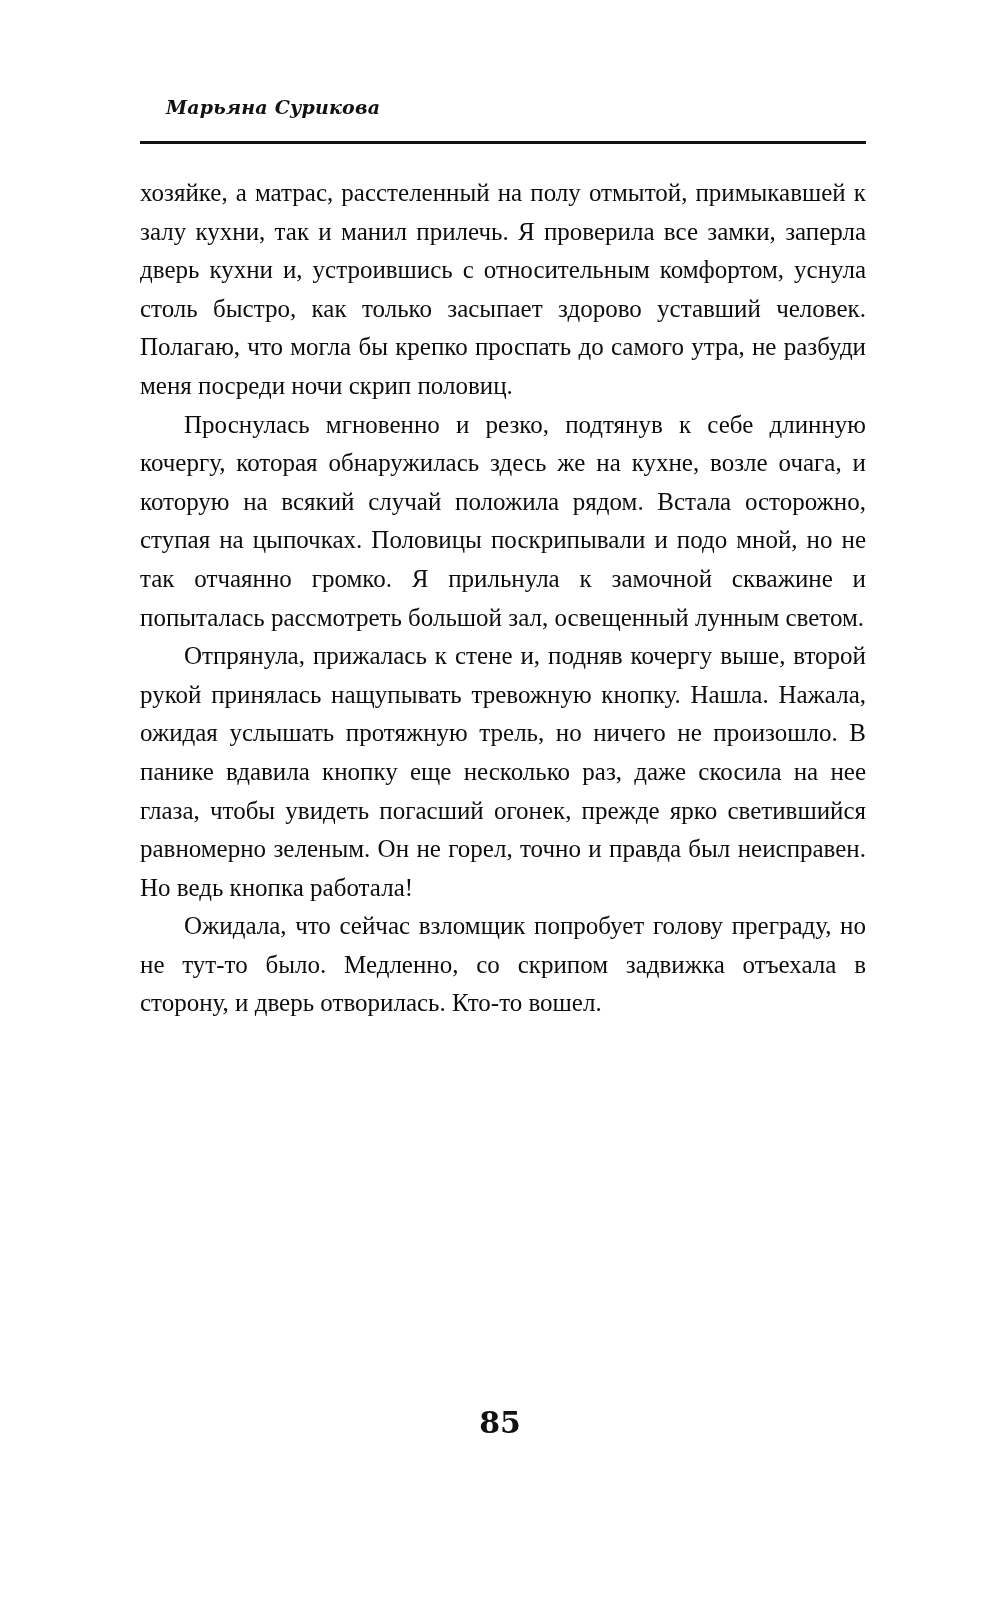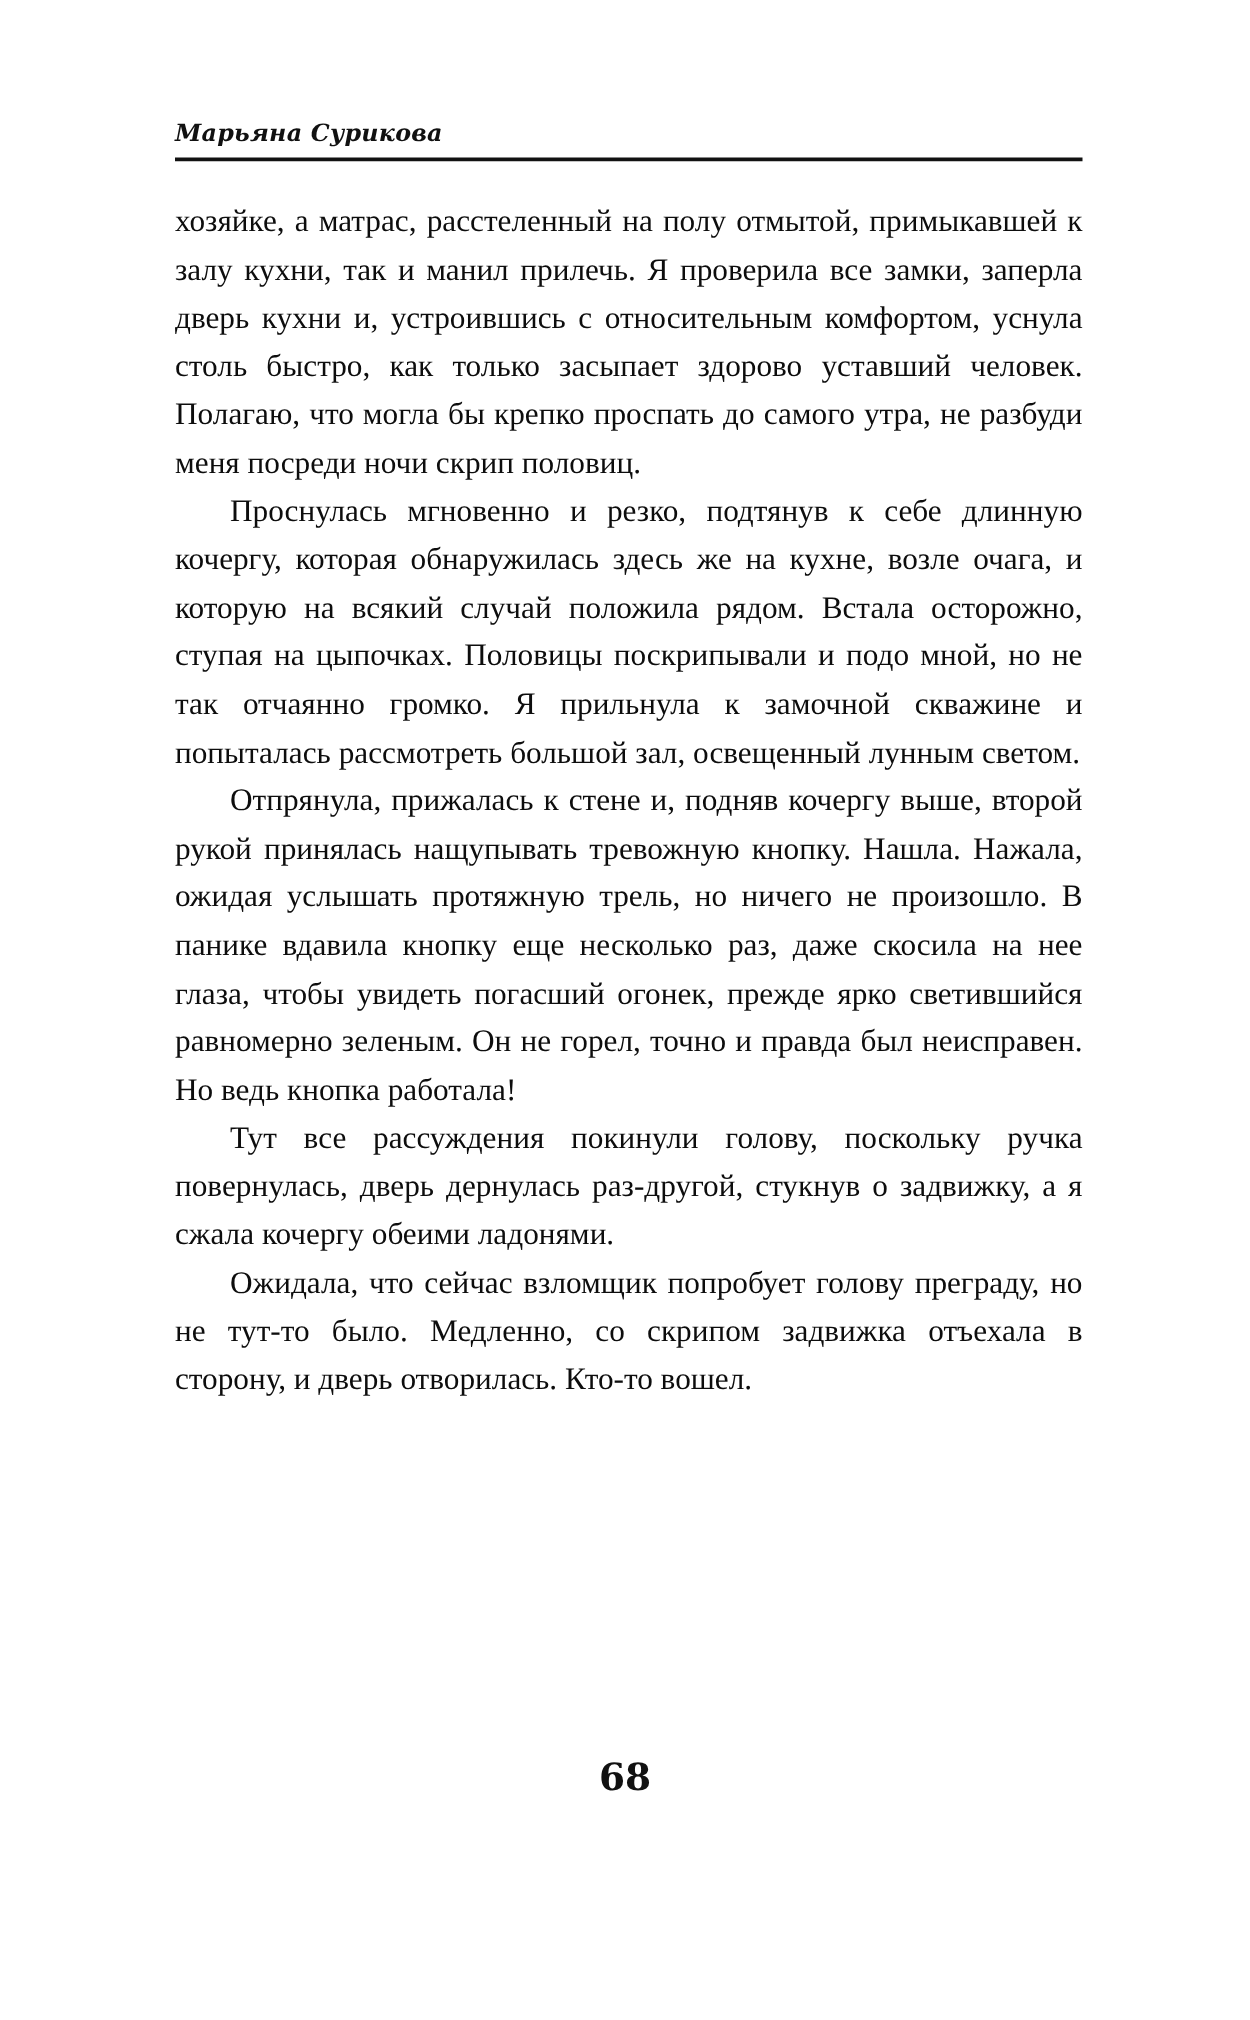--- a/index.html
+++ b/index.html
@@ -28,21 +28,22 @@
     top: 96px;
     width: 726px;
   }
   .running-head {
     font-family: "DejaVu Serif", serif;
     font-weight: bold;
     font-style: italic;
     font-size: 19px;
     letter-spacing: 0.2px;
     color: #111111;
-    padding-bottom: 8px;
+    padding-bottom: 23px;
+    margin-left: 26px;
   }
   .head-rule {
     width: 100%;
     height: 3px;
     background: #121212;
     margin-bottom: 30px;
   }
   .body-text {
     font-size: 25px;
     line-height: 38.6px;
@@ -78,21 +79,20 @@
   <div class="content">
 
     <div class="running-head">Марьяна Сурикова</div>
 
     <div class="head-rule"></div>
 
     <div class="body-text">
       <p>хозяйке, а матрас, расстеленный на полу отмытой, примыкавшей к залу кухни, так и манил прилечь. Я проверила все замки, заперла дверь кухни и, устроившись с относительным комфортом, уснула столь быстро, как только засыпает здорово уставший человек. Полагаю, что могла бы крепко проспать до самого утра, не разбуди меня посреди ночи скрип половиц.</p>
       <p class="indent">Проснулась мгновенно и резко, подтянув к себе длинную кочергу, которая обнаружилась здесь же на кухне, возле очага, и которую на всякий случай положила рядом. Встала осторожно, ступая на цыпочках. Половицы поскрипывали и подо мной, но не так отчаянно громко. Я прильнула к замочной скважине и попыталась рассмотреть большой зал, освещенный лунным светом.</p>
       <p class="indent">Отпрянула, прижалась к стене и, подняв кочергу выше, второй рукой принялась нащупывать тревожную кнопку. Нашла. Нажала, ожидая услышать протяжную трель, но ничего не произошло. В панике вдавила кнопку еще несколько раз, даже скосила на нее глаза, чтобы увидеть погасший огонек, прежде ярко светившийся равномерно зеленым. Он не горел, точно и правда был неисправен. Но ведь кнопка работала!</p>
-      <p class="indent">Тут все рассуждения покинули голову, поскольку ручка повернулась, дверь дернулась раз-другой, стукнув о задвижку, а я сжала кочергу обеими ладонями.</p>
       <p class="indent">Ожидала, что сейчас взломщик попробует голову преграду, но не тут-то было. Медленно, со скрипом задвижка отъехала в сторону, и дверь отворилась. Кто-то вошел.</p>
     </div>
 
   </div>
 
-  <div class="folio">68</div>
+  <div class="folio">85</div>
 
 </div>
 
 </body></html>

